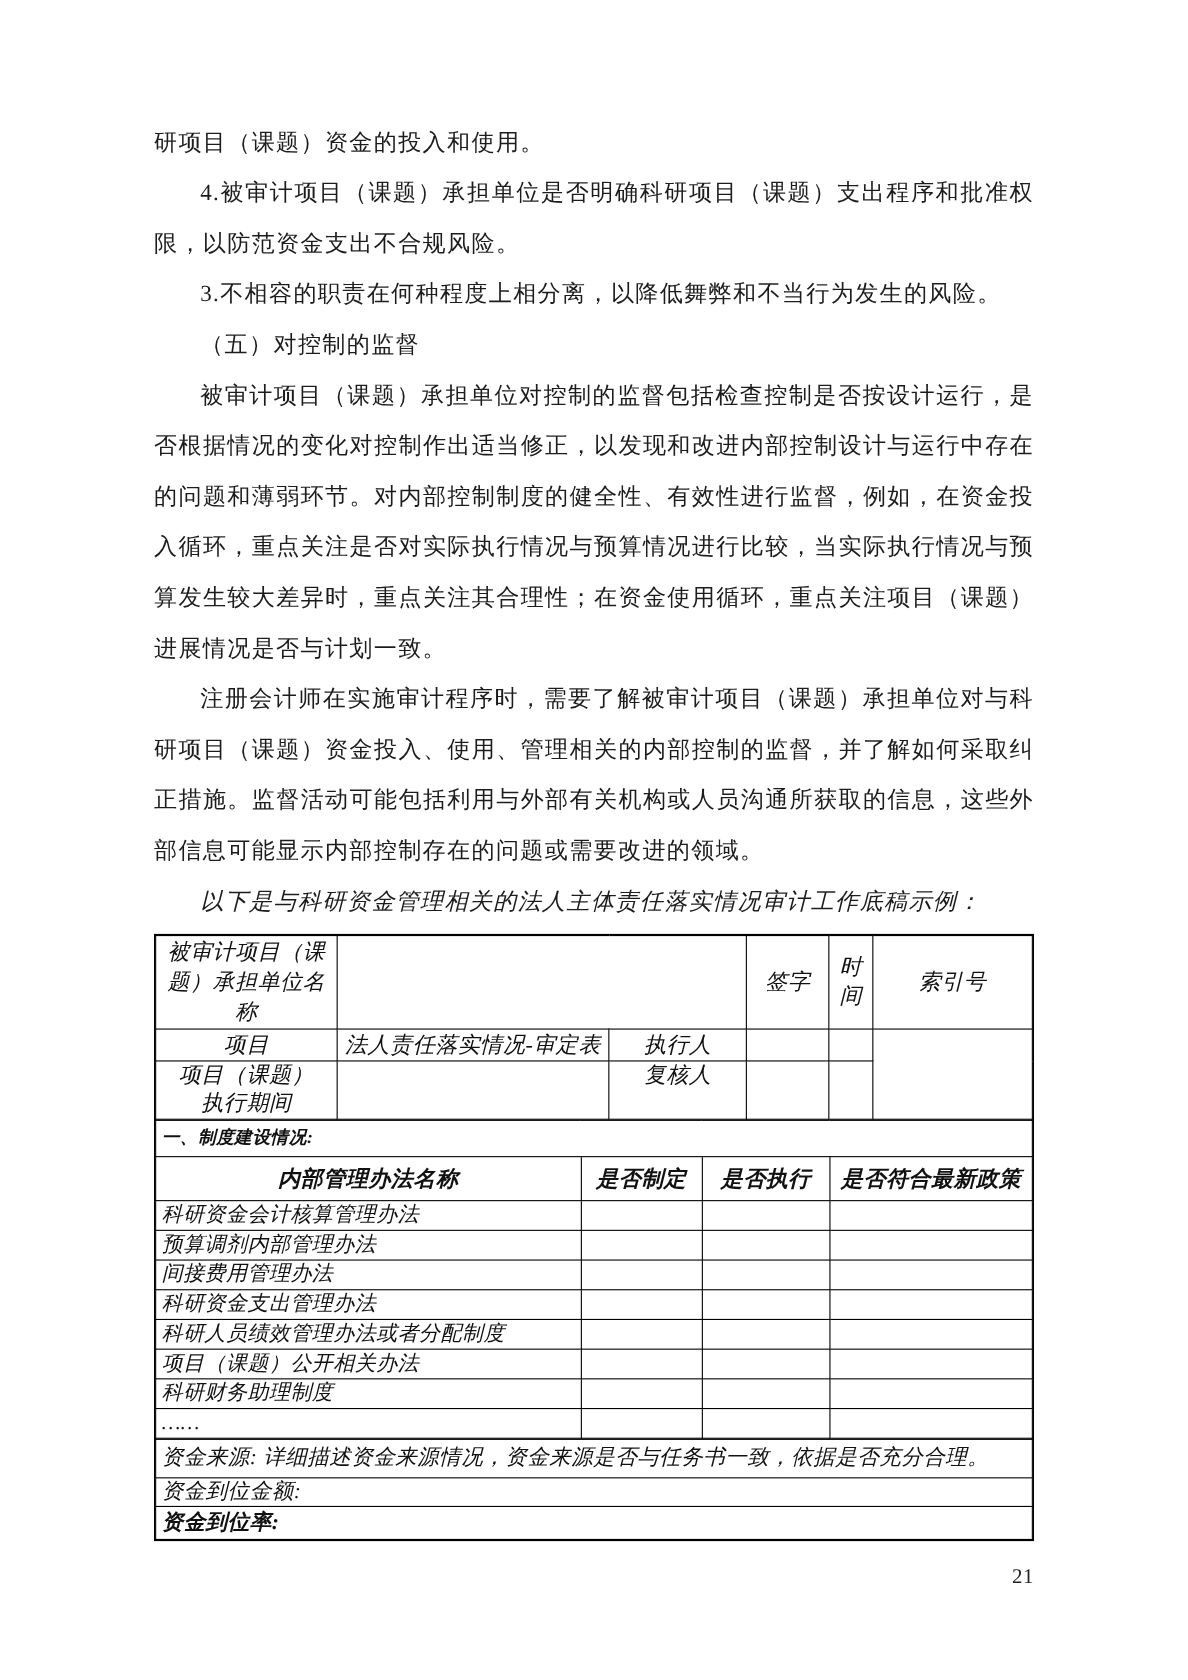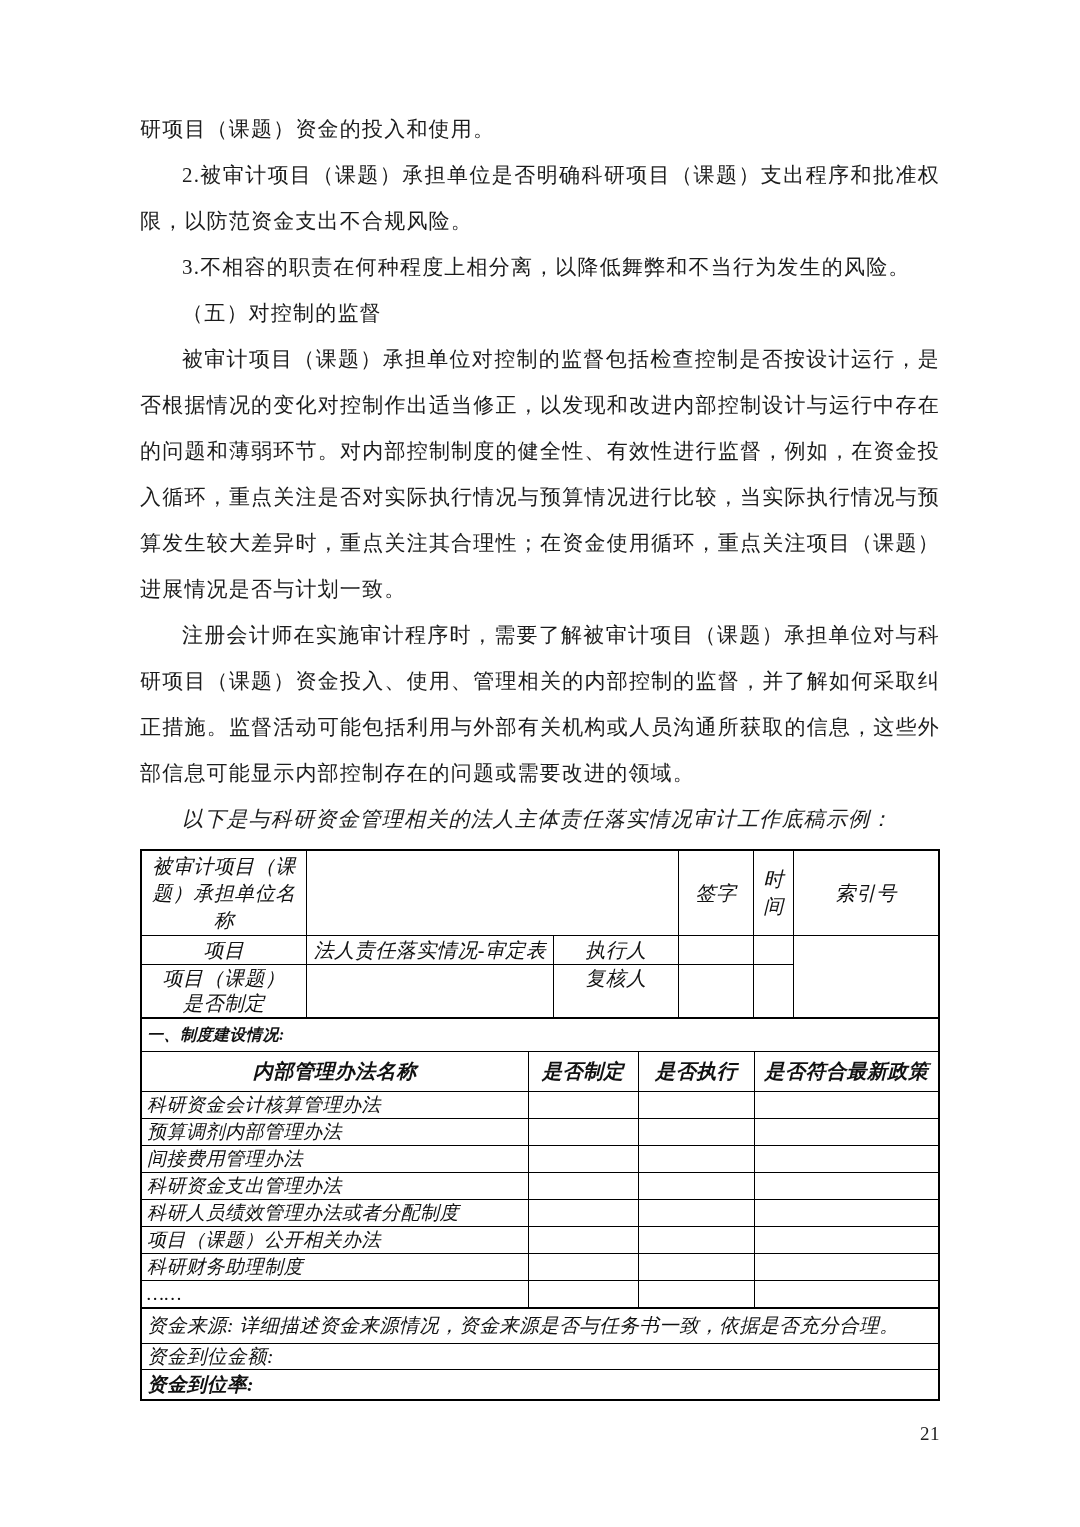--- a/index.html
+++ b/index.html
@@ -48,21 +48,21 @@
     letter-spacing:0.5px;
   }
 </style>
 </head>
 <body>
 
 <div class="page">
   <div class="content">
 
     <p class="body">研项目（课题）资金的投入和使用。</p>
-    <p class="body indent">2.被审计项目（课题）承担单位是否明确科研项目（课题）支出程序和批准权限，以防范资金支出不合规风险。</p>
+    <p class="body indent">4.被审计项目（课题）承担单位是否明确科研项目（课题）支出程序和批准权限，以防范资金支出不合规风险。</p>
     <p class="body indent">3.不相容的职责在何种程度上相分离，以降低舞弊和不当行为发生的风险。</p>
     <p class="body indent">（五）对控制的监督</p>
     <p class="body indent">被审计项目（课题）承担单位对控制的监督包括检查控制是否按设计运行，是否根据情况的变化对控制作出适当修正，以发现和改进内部控制设计与运行中存在的问题和薄弱环节。对内部控制制度的健全性、有效性进行监督，例如，在资金投入循环，重点关注是否对实际执行情况与预算情况进行比较，当实际执行情况与预算发生较大差异时，重点关注其合理性；在资金使用循环，重点关注项目（课题）进展情况是否与计划一致。</p>
     <p class="body indent">注册会计师在实施审计程序时，需要了解被审计项目（课题）承担单位对与科研项目（课题）资金投入、使用、管理相关的内部控制的监督，并了解如何采取纠正措施。监督活动可能包括利用与外部有关机构或人员沟通所获取的信息，这些外部信息可能显示内部控制存在的问题或需要改进的领域。</p>
     <p class="body indent kaiti">以下是与科研资金管理相关的法人主体责任落实情况审计工作底稿示例：</p>
 
     <div class="audit-table">
 
       <table>
         <colgroup>
@@ -84,21 +84,21 @@
         <tr class="hr2">
           <td class="c">项目</td>
           <td class="c">法人责任落实情况-审定表</td>
           <td class="c">执行人</td>
           <td></td>
           <td></td>
           <td rowspan="2"></td>
         </tr>
         <tr class="hr3">
           <td class="c prewrap">项目（课题）
-是否制定</td>
+执行期间</td>
           <td></td>
           <td class="c" style="vertical-align:top;margin-top:12px;">复核人</td>
           <td></td>
           <td></td>
         </tr>
       </tbody>
         </table>
 
       <table>
         <colgroup>

